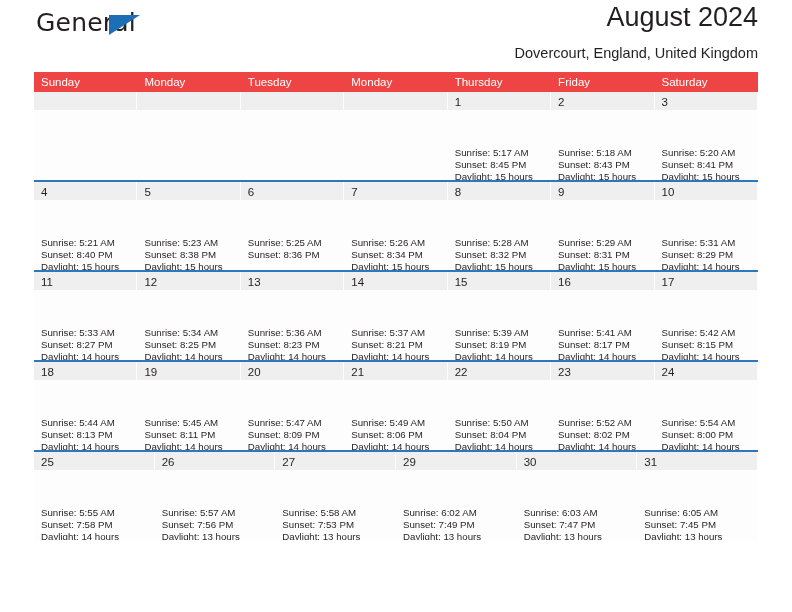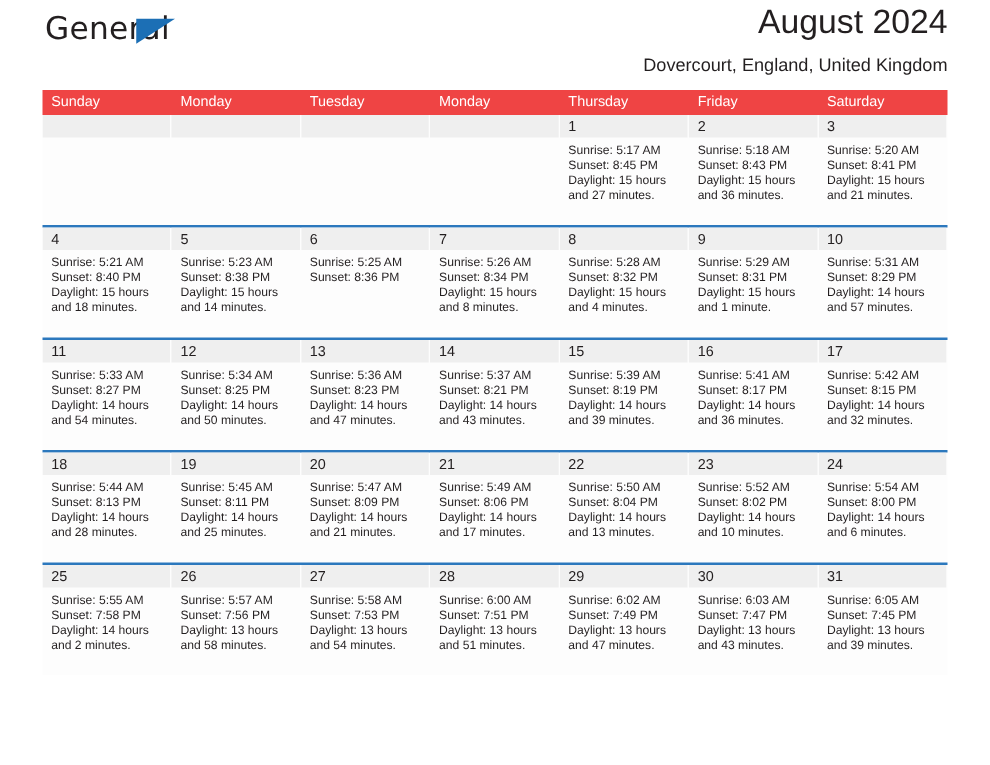--- a/index.html
+++ b/index.html
@@ -131,20 +131,21 @@
     color: #231f20;
   }
   .daycell.empty .daynum-band {
     background: #efefef;
   }
   .detail {
     padding: 5px 7px 0 7px;
     font-size: 9.7px;
     line-height: 11.9px;
     color: #231f20;
+    margin-top: 32px;
   }
   .detail div {
     white-space: nowrap;
   }
   .detail .wrap {
     white-space: normal;
     max-width: 82px;
   }
 </style>
 </head>
@@ -429,28 +430,20 @@
       </div>
       <div class="daycell">
         <div class="daynum-band"><span class="daynum">27</span></div>
         <div class="detail">
           <div>Sunrise: 5:58 AM</div>
           <div>Sunset: 7:53 PM</div>
           <div class="wrap">Daylight: 13 hours and 54 minutes.</div>
         </div>
       </div>
       <div class="daycell">
-        <div class="daynum-band"><span class="daynum">28</span></div>
-        <div class="detail">
-          <div>Sunrise: 6:00 AM</div>
-          <div>Sunset: 7:51 PM</div>
-          <div class="wrap">Daylight: 13 hours and 51 minutes.</div>
-        </div>
-      </div>
-      <div class="daycell">
         <div class="daynum-band"><span class="daynum">29</span></div>
         <div class="detail">
           <div>Sunrise: 6:02 AM</div>
           <div>Sunset: 7:49 PM</div>
           <div class="wrap">Daylight: 13 hours and 47 minutes.</div>
         </div>
       </div>
       <div class="daycell">
         <div class="daynum-band"><span class="daynum">30</span></div>
         <div class="detail">

